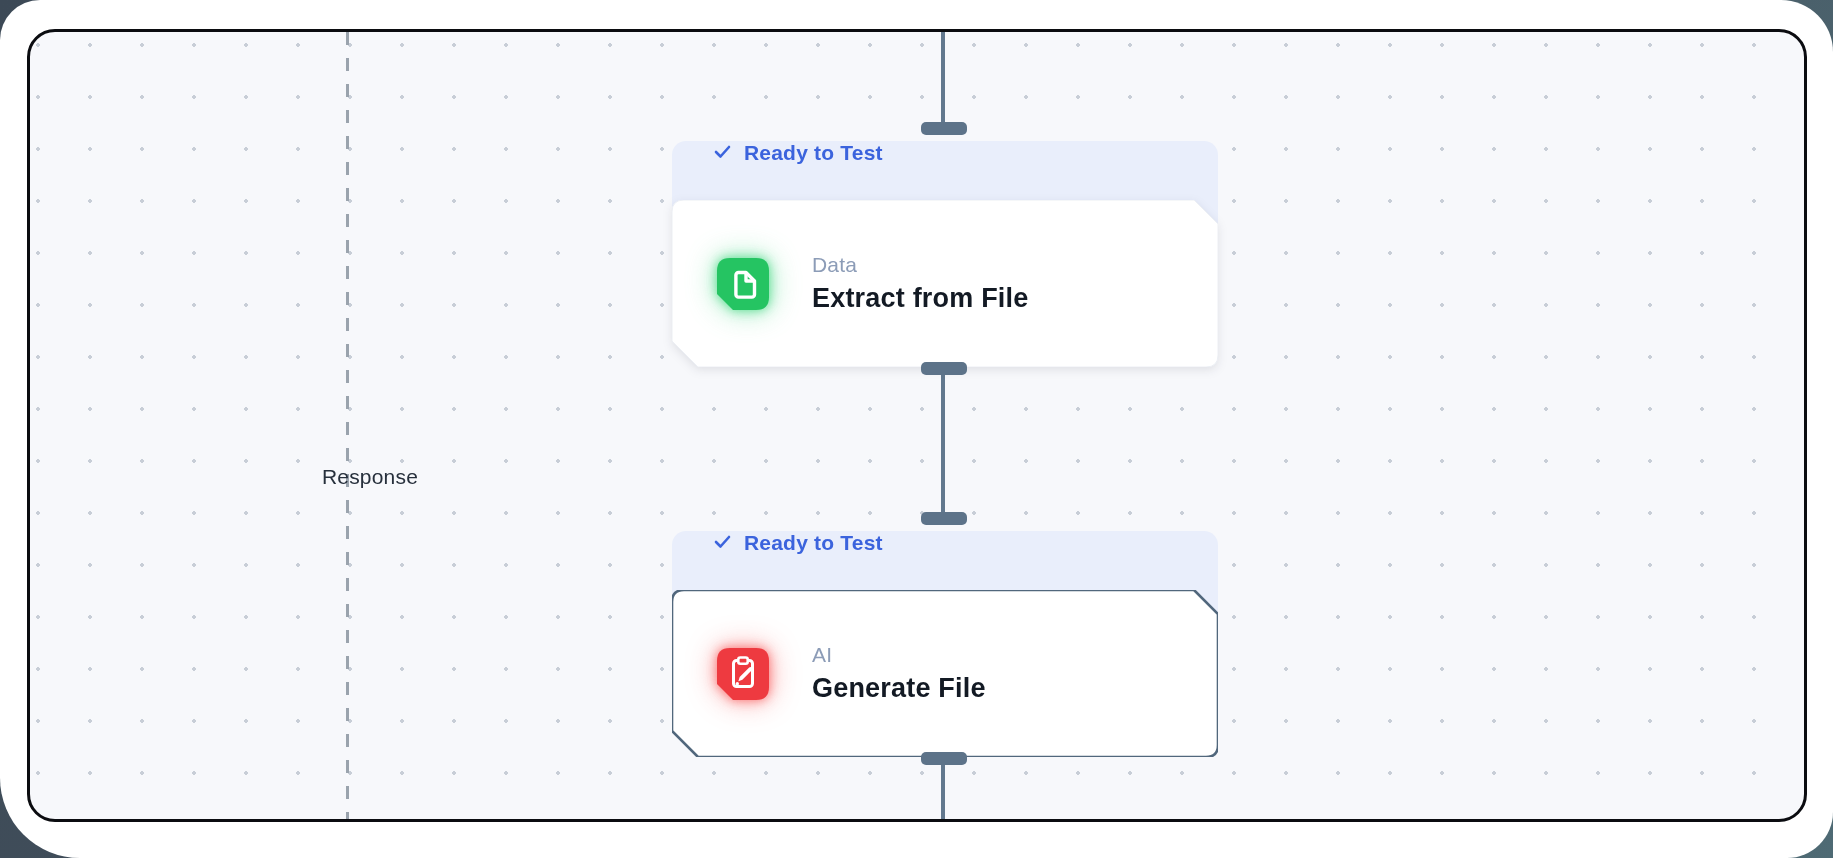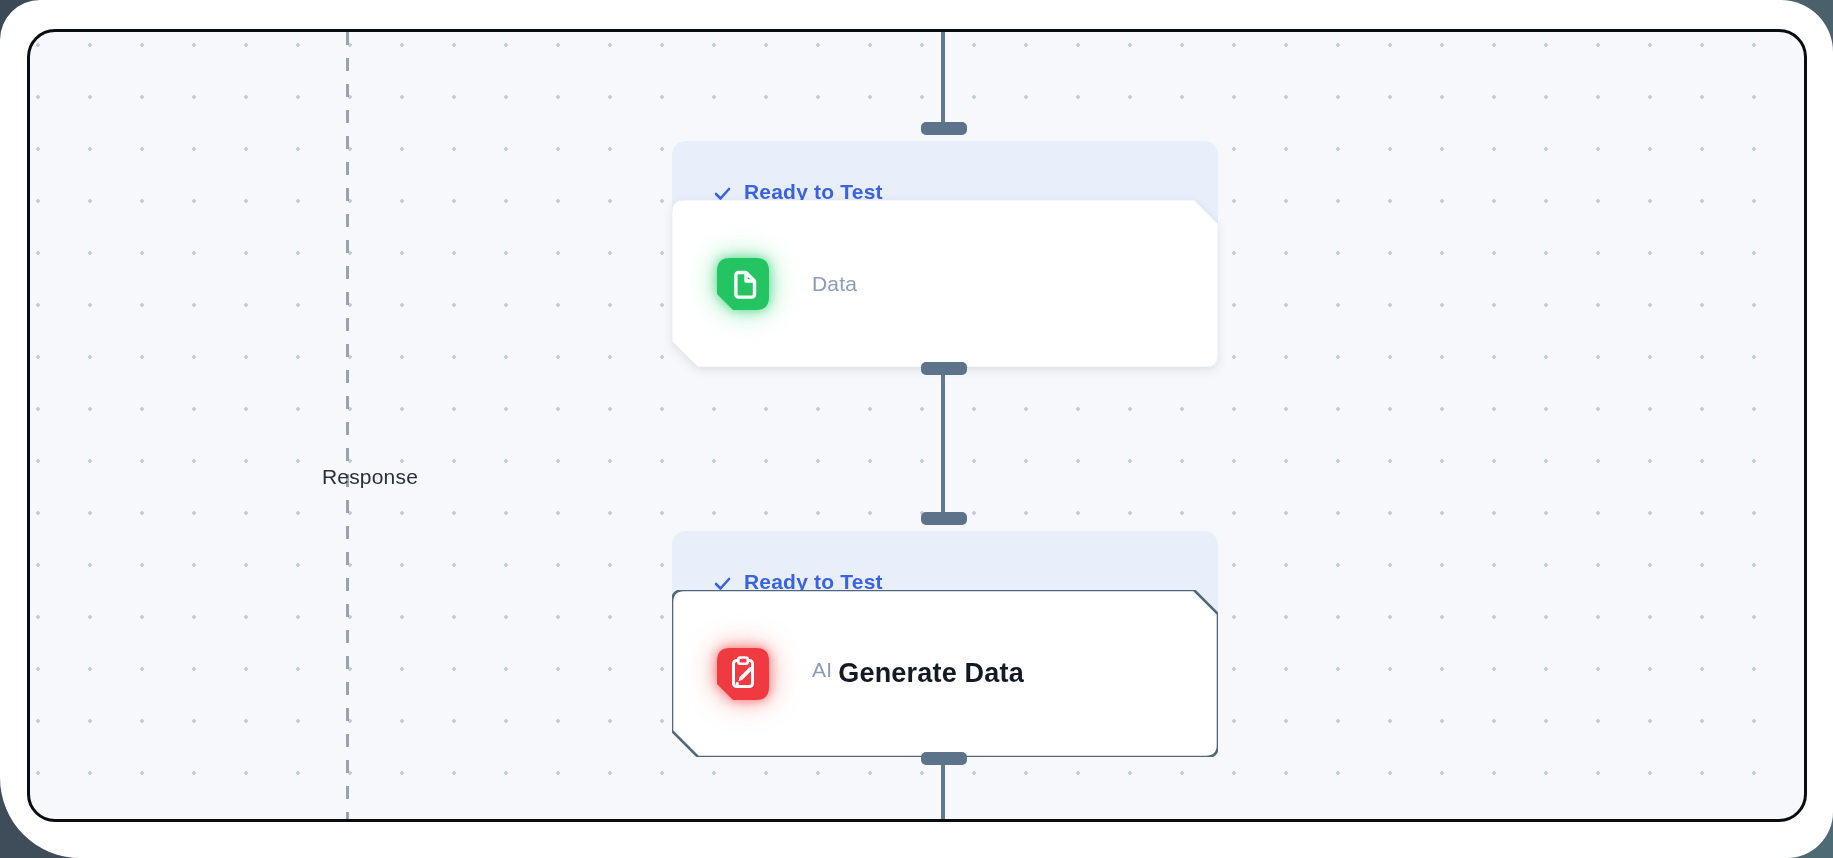--- a/index.html
+++ b/index.html
@@ -42,35 +42,35 @@
   .node--generate{top:495px;}
   .handle{
     position:absolute;left:249px;width:46px;height:13px;border-radius:5px;
     background:#5d7389;
   }
   .handle.top{top:-15px;}
   .handle.bottom{top:225px;}
   .badge{
     position:absolute;top:4px;left:0;width:100%;height:90px;box-sizing:border-box;
     background:#e9eefb;border-radius:14px 14px 0 0;
-    display:flex;align-items:flex-end;gap:11px;padding:0 0 27px 40px;
+    display:flex;align-items:flex-start;gap:11px;padding:0 0 27px 40px;
   }
   .badge-text{font-size:21px;font-weight:600;color:#3b63dd;letter-spacing:.2px;}
   .check-icon{width:21px;height:21px;display:block;}
   .card{position:absolute;top:63px;left:0;width:546px;height:167px;}
   .card-bg{position:absolute;inset:0;width:546px;height:167px;display:block;}
   .node--extract .card-bg{filter:drop-shadow(0 3px 5px rgba(15,23,42,.10));}
   .card-content{
     position:absolute;inset:0;display:flex;align-items:center;
     padding-left:44px;gap:42px;box-sizing:border-box;
   }
   .node-icon{width:54px;height:54px;display:block;}
   .glow-green{filter:drop-shadow(0 0 6px rgba(62,214,126,.85)) drop-shadow(0 0 14px rgba(62,214,126,.45));}
   .glow-red{filter:drop-shadow(0 0 6px rgba(248,92,92,.85)) drop-shadow(0 0 14px rgba(248,92,92,.45));}
-  .texts{display:flex;flex-direction:row;gap:6px;}
+  .texts{display:flex;flex-direction:column;gap:6px;}
   .category{font-size:21px;font-weight:500;color:#8c9cb7;letter-spacing:.2px;}
   .title{font-size:27px;font-weight:700;color:#131a24;letter-spacing:.2px;}
 </style>
 </head>
 <body>
 
 <div class="surface"></div>
 
 <div class="canvas">
 
@@ -94,20 +94,21 @@
         <path d="M12 0 H522 L546 24 V155 Q546 167 534 167 H26 L0 141 V12 Q0 0 12 0 Z" fill="#ffffff" stroke="#eceff4" stroke-width="1"></path>
       </svg>
       <div class="card-content">
         <svg class="node-icon glow-green" viewBox="0 0 54 54">
           <path d="M14 1 H40 Q53 1 53 14 V40 Q53 53 40 53 H17 L1 37 V14 Q1 1 14 1 Z" fill="#25c462"></path>
           <path d="M22.5 15.5 h7.5 l8.5 8.5 v13.5 a2.6 2.6 0 0 1 -2.6 2.6 H22.5 a2.6 2.6 0 0 1 -2.6 -2.6 v-19.4 a2.6 2.6 0 0 1 2.6 -2.6 z" fill="none" stroke="#ffffff" stroke-width="3.4" stroke-linejoin="round"></path>
           <path d="M30 15.5 v8.5 h8.5" fill="none" stroke="#ffffff" stroke-width="3.4" stroke-linejoin="round"></path>
         </svg>
         <div class="texts">
           <div class="category">Data</div>
+          <div class="title">Extract from File</div>
         </div>
       </div>
     </div>
     <div class="handle bottom"></div>
   </div>
 
   <div class="node node--generate">
     <div class="handle top"></div>
     <div class="badge">
       <svg class="check-icon" viewBox="0 0 21 21">
@@ -122,20 +123,20 @@
       <div class="card-content">
         <svg class="node-icon glow-red" viewBox="0 0 54 54">
           <path d="M14 1 H40 Q53 1 53 14 V40 Q53 53 40 53 H17 L1 37 V14 Q1 1 14 1 Z" fill="#ee3a40"></path>
           <path d="M22 13.5 h-1.5 a3 3 0 0 0 -3 3 v20 a3 3 0 0 0 3 3 h13 a3 3 0 0 0 3 -3 v-20 a3 3 0 0 0 -3 -3 h-1.5" fill="none" stroke="#ffffff" stroke-width="3" stroke-linecap="round"></path>
           <rect x="22.3" y="10.5" width="9.4" height="6.2" rx="2" fill="#ee3a40" stroke="#ffffff" stroke-width="2.6"></rect>
           <path d="M35.8 23.2 L26.4 32.8 l-4 1.4 1.3 -4.1 L33.2 20.6 a1.85 1.85 0 0 1 2.6 2.6 Z" fill="#ffffff"></path>
           <circle cx="21.3" cy="36.8" r="1.7" fill="#ffffff"></circle>
         </svg>
         <div class="texts">
           <div class="category">AI</div>
-          <div class="title">Generate Data</div>
+          <div class="title">Generate File</div>
         </div>
       </div>
     </div>
     <div class="handle bottom"></div>
   </div>
 
 </div>
 
 </body></html>

